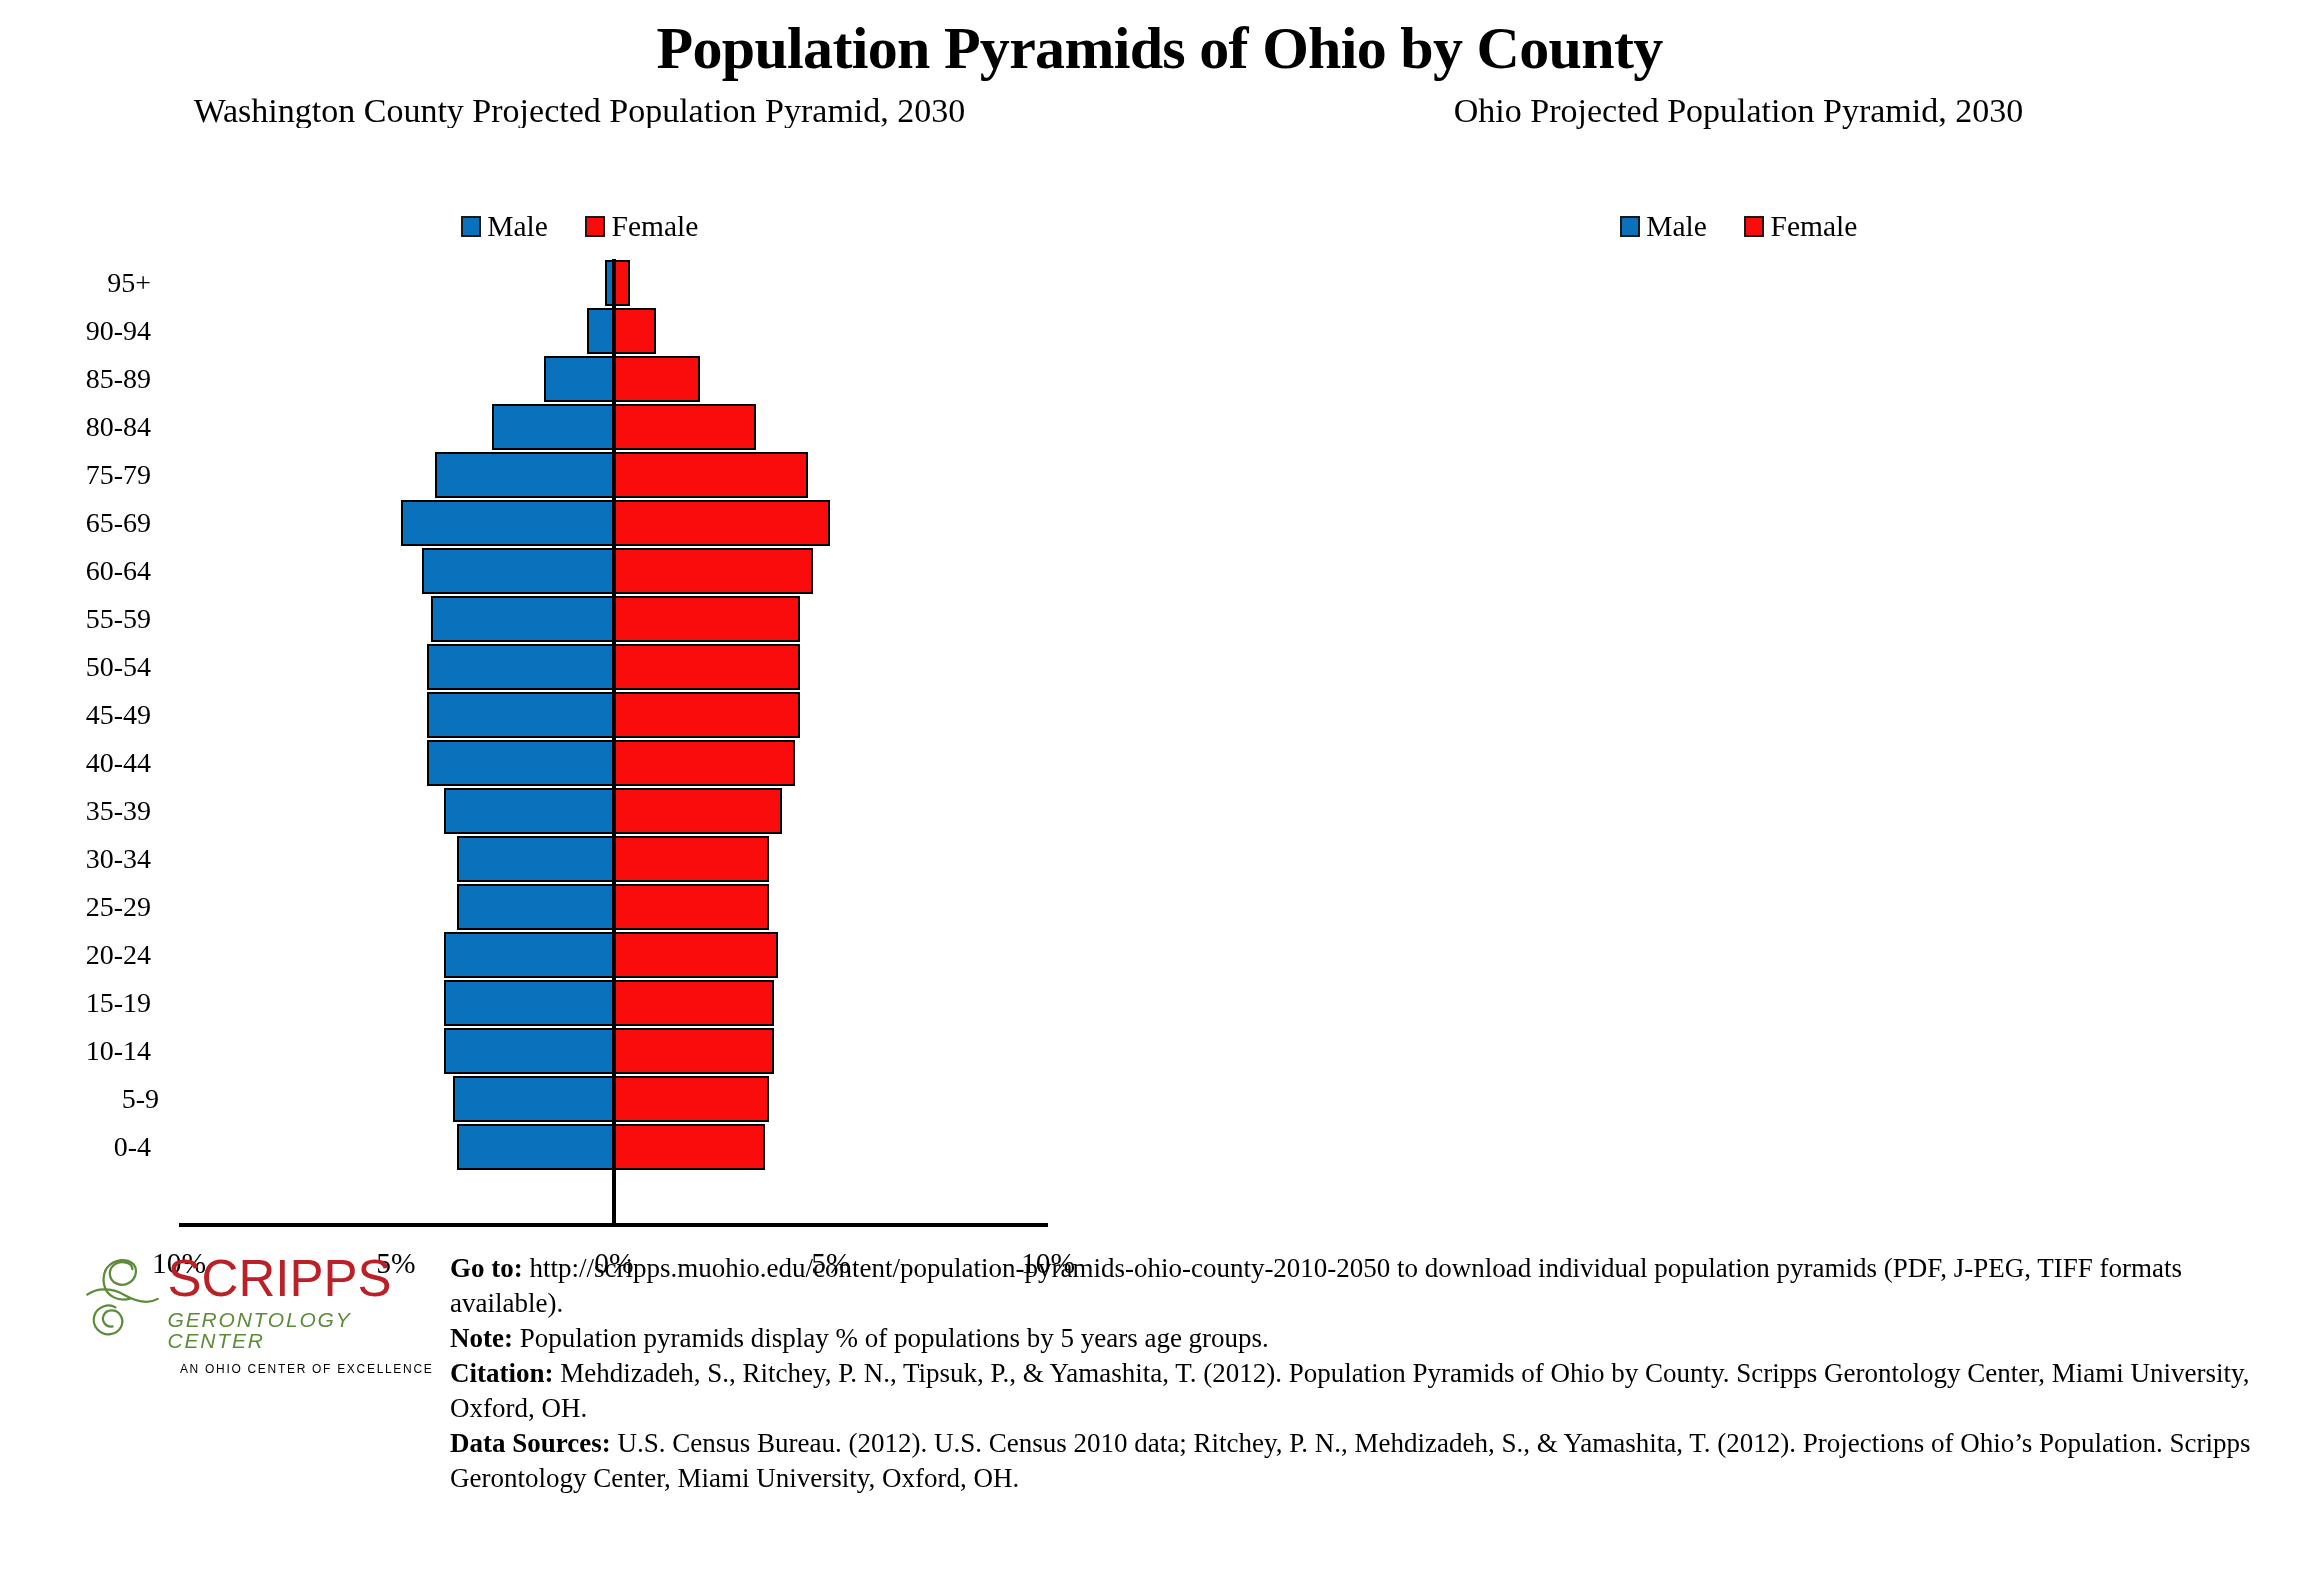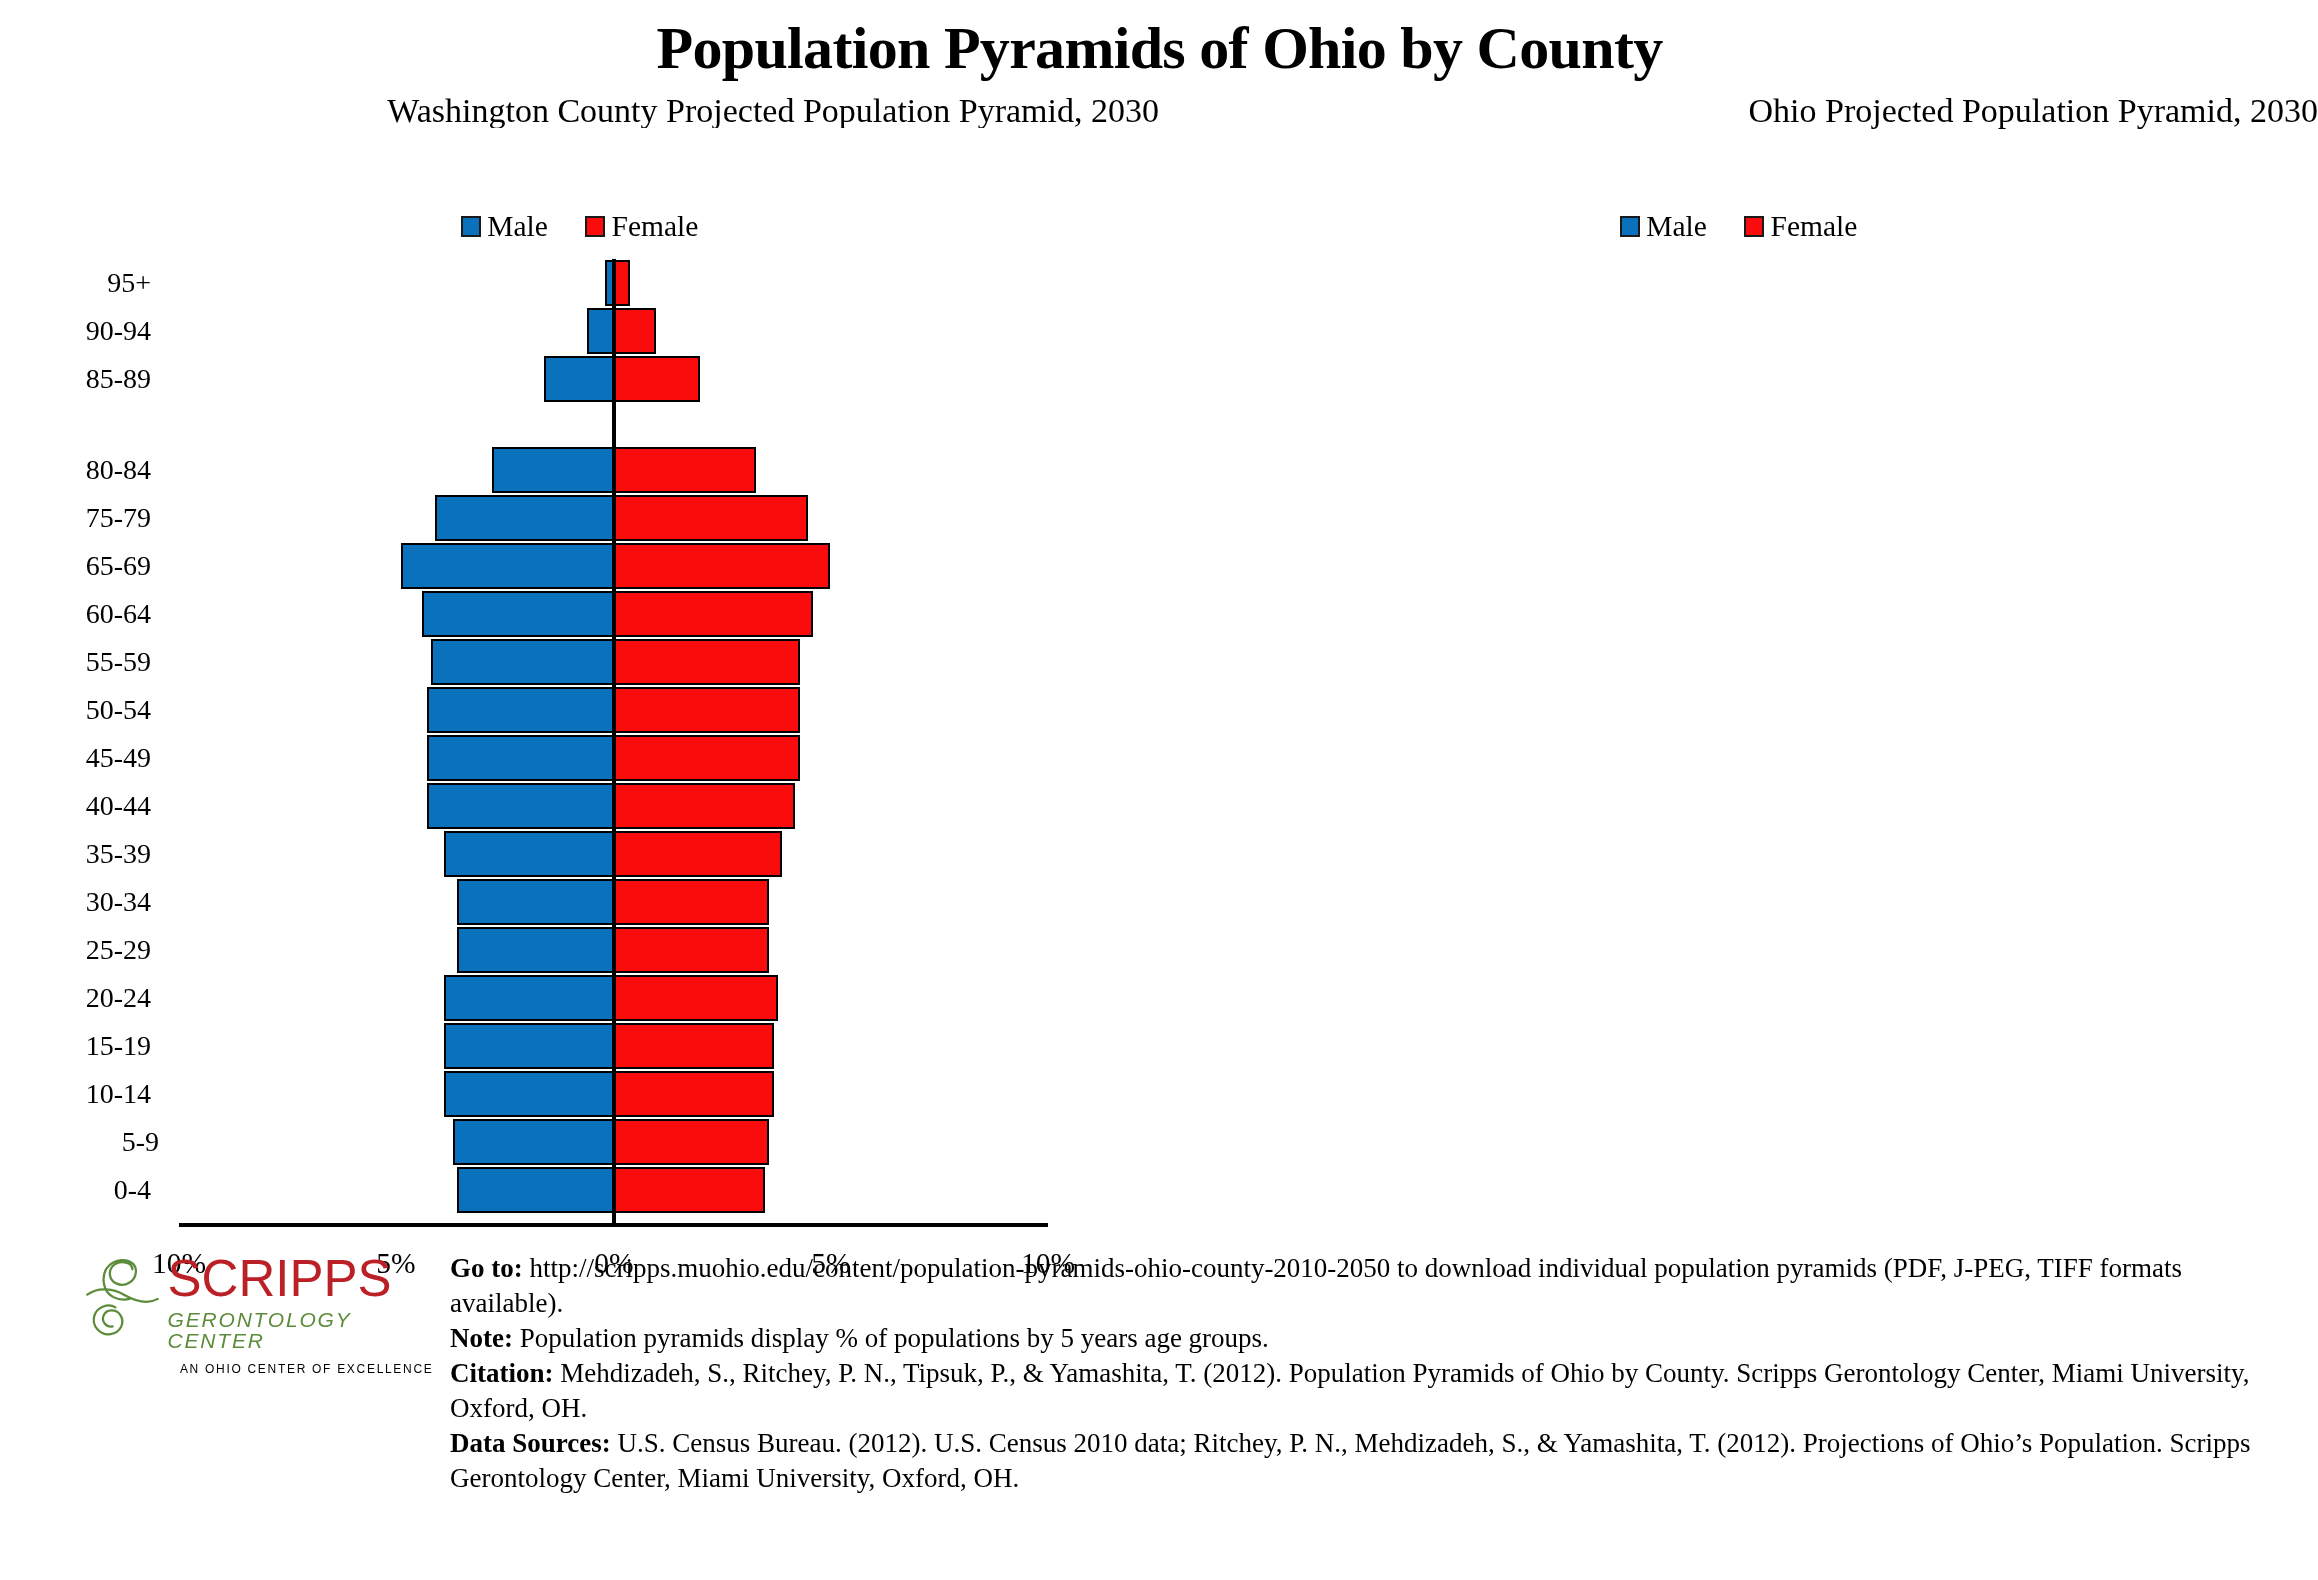--- a/index.html
+++ b/index.html
@@ -36,21 +36,21 @@
   .chart-panel {
     width: 1159px;
     height: 1096px;
     position: relative;
   }
 
   .chart-subtitle {
     position: absolute;
     top: 15.5px;
     width: 100%;
-    text-align: right;
+    text-align: center;
     font-size: 34px;
     line-height: 1.0;
     white-space: nowrap;
   }
   .chart-subtitle.clipped {
     overflow: hidden;
     text-overflow: clip;
   }
 
   
@@ -241,21 +241,21 @@
           <div class="row" style="height: 48px;">
             <div class="age-label" style="right: auto; left: 151px; transform: translate(-100%, -50%);">90-94</div>
             <div class="bar bar-male" style="left: 587px; width: 26px;"></div>
             <div class="bar bar-female" style="left: 613px; width: 43px;"></div>
           </div>
           <div class="row" style="height: 48px;">
             <div class="age-label" style="right: auto; left: 151px; transform: translate(-100%, -50%);">85-89</div>
             <div class="bar bar-male" style="left: 544px; width: 69px;"></div>
             <div class="bar bar-female" style="left: 613px; width: 87px;"></div>
           </div>
-          <div class="row" style="height: 48px; margin-top: 43px;">
+          <div class="row" style="height: 48px;">
             <div class="age-label" style="right: auto; left: 151px; transform: translate(-100%, -50%);">80-84</div>
             <div class="bar bar-male" style="left: 492px; width: 122px;"></div>
             <div class="bar bar-female" style="left: 613px; width: 143px;"></div>
           </div>
           <div class="row" style="height: 48px;">
             <div class="age-label" style="right: auto; left: 151px; transform: translate(-100%, -50%);">75-79</div>
             <div class="bar bar-male" style="left: 435px; width: 178px;"></div>
             <div class="bar bar-female" style="left: 613px; width: 195px;"></div>
           </div>
           <div class="row" style="height: 48px;">

